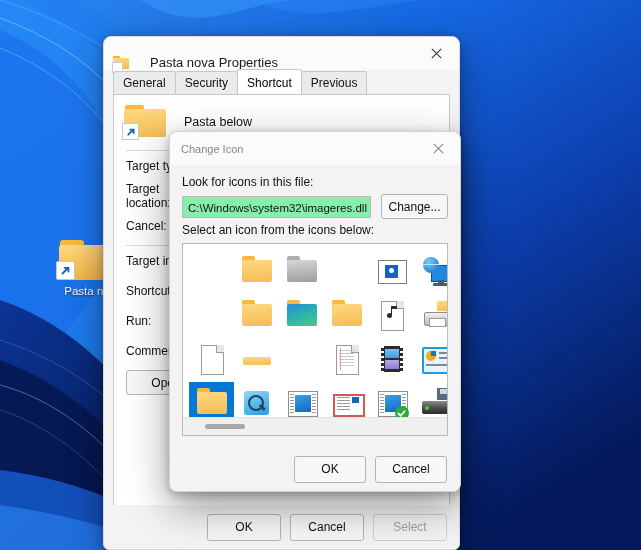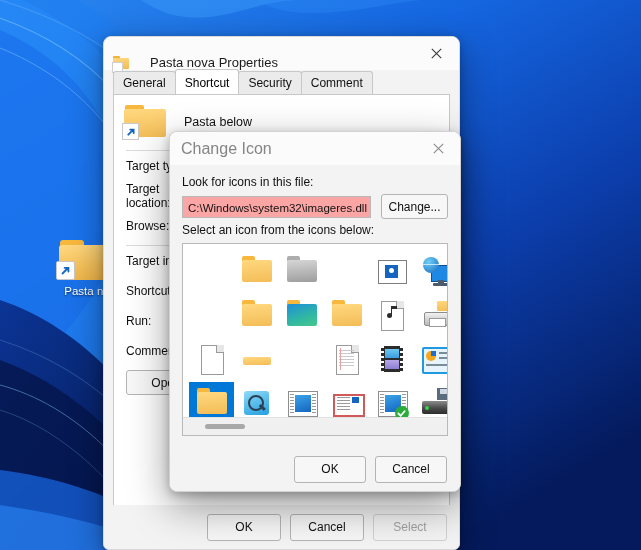--- a/index.html
+++ b/index.html
@@ -60,27 +60,27 @@
 
   #props-footer{position:absolute;left:0;bottom:0;width:355px;height:44px;background:#f3f3f3;
     display:flex;align-items:center;justify-content:flex-end;padding-right:12px;gap:9px;box-sizing:border-box;}
   #props-footer .win-btn{min-width:72px;height:25px;}
 
   
   #chicon{position:absolute;left:169px;top:131px;width:290px;height:359px;background:#f3f3f3;
     border-radius:8px;border:1px solid #d2d2d2;
     box-shadow:0 14px 40px rgba(0,0,0,.40),0 3px 10px rgba(0,0,0,.24);overflow:hidden;}
   #ci-title{height:33px;background:#fbfbfb;display:flex;align-items:center;padding-left:11px;position:relative;}
-  #ci-title .txt{font-size:16px;color:#858585;}
+  #ci-title .txt{font-size:11px;color:#858585;}
   #ci-close{position:absolute;right:0;top:0;width:44px;height:33px;display:flex;align-items:center;justify-content:center;cursor:default;}
 
   #ci-body{padding:6px 12px 0 12px;}
   .ci-label{font-size:12px;color:#111;margin:4px 0 5px 0;}
   #ci-path-row{display:flex;align-items:center;gap:10px;}
-  #ci-path{flex:1;height:22px;border:1px solid #b9b9b9;background:#fca5a5;font-size:11.5px;color:#111;
+  #ci-path{flex:1;height:22px;border:1px solid #b9b9b9;background:#86efac;font-size:11.5px;color:#111;
      padding:0 5px;line-height:22px;box-sizing:border-box;white-space:nowrap;overflow:hidden;}
   #ci-browse{width:65px;height:23px;border:1px solid #b4b4b4;background:#f7f7f7;border-radius:3px;font-size:12px;color:#111;
      display:flex;align-items:center;justify-content:center;cursor:default;}
   #ci-grid-wrap{margin-top:6px;height:193px;border:1px solid #b9b9b9;background:#ffffff;position:relative;overflow:hidden;box-sizing:border-box;}
   #ci-grid{position:absolute;left:0;top:0;right:0;bottom:17px;padding:5px 0 0 6px;box-sizing:border-box;}
   .icon-row{display:flex;height:44px;align-items:center;}
   .icon-cell{width:45px;height:42px;display:flex;align-items:center;justify-content:center;position:relative;flex:none;cursor:default;}
   .icon-cell.selected{background:#0078d7;}
   .icon-cell .gfx{width:32px;height:32px;position:relative;}
   #ci-hscroll{position:absolute;left:0;right:0;bottom:0;height:17px;background:#f0f0f0;border-top:1px solid #e3e3e3;}
@@ -185,23 +185,23 @@
       <span class="txt">Pasta nova Properties</span>
       <span id="props-close">
         <svg width="11" height="11" viewBox="0 0 11 11">
             <path d="M0.8 0.8 L10.2 10.2 M10.2 0.8 L0.8 10.2" stroke="#3a3a3a" stroke-width="1.1"></path>
           </svg>
       </span>
     </div>
 
     <div id="tabs">
       <div class="tab-item">General</div>
+      <div class="tab-item">Security</div>
       <div class="tab-item active">Shortcut</div>
-      <div class="tab-item">Security</div>
-      <div class="tab-item">Comment</div>
+      <div class="tab-item">Previous</div>
     </div>
 
     <div id="tabpanel">
       <div id="hdr-row">
         <span class="hdr-folder">
           <span class="tb"></span>
             <span class="bd"></span>
           <span class="ar">
             <svg width="10" height="10" viewBox="0 0 11 11">
                 <path d="M2.5 8.5 L8 3 M4.6 2.8 H8.4 V6.6" stroke="#1565c0" stroke-width="2" fill="none" stroke-linecap="round"></path>
@@ -214,21 +214,21 @@
 
       <div class="field-row">
         <span class="field-label">Target type:</span>
         <span class="field-input"></span>
       </div>
       <div class="field-row">
         <span class="field-label">Target location:</span>
         <span class="field-input"></span>
       </div>
       <div class="field-row">
-        <span class="field-label">Browse:</span>
+        <span class="field-label">Cancel:</span>
         <span class="field-input"></span>
       </div>
       <hr class="sep">
       <div class="field-row">
         <span class="field-label">Target in:</span>
         <span class="field-input"></span>
       </div>
       <div class="field-row">
         <span class="field-label">Shortcut key:</span>
         <span class="field-input"></span>

